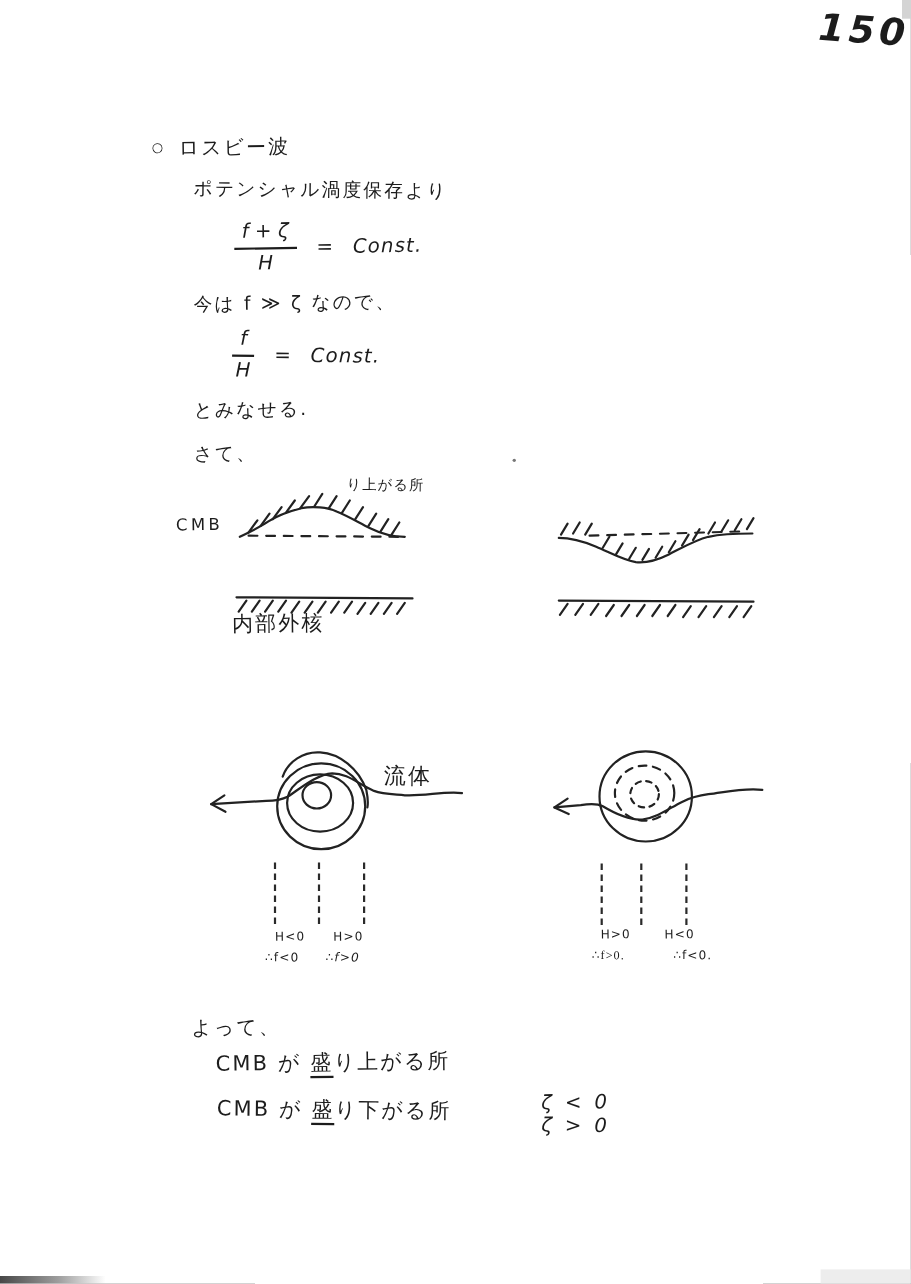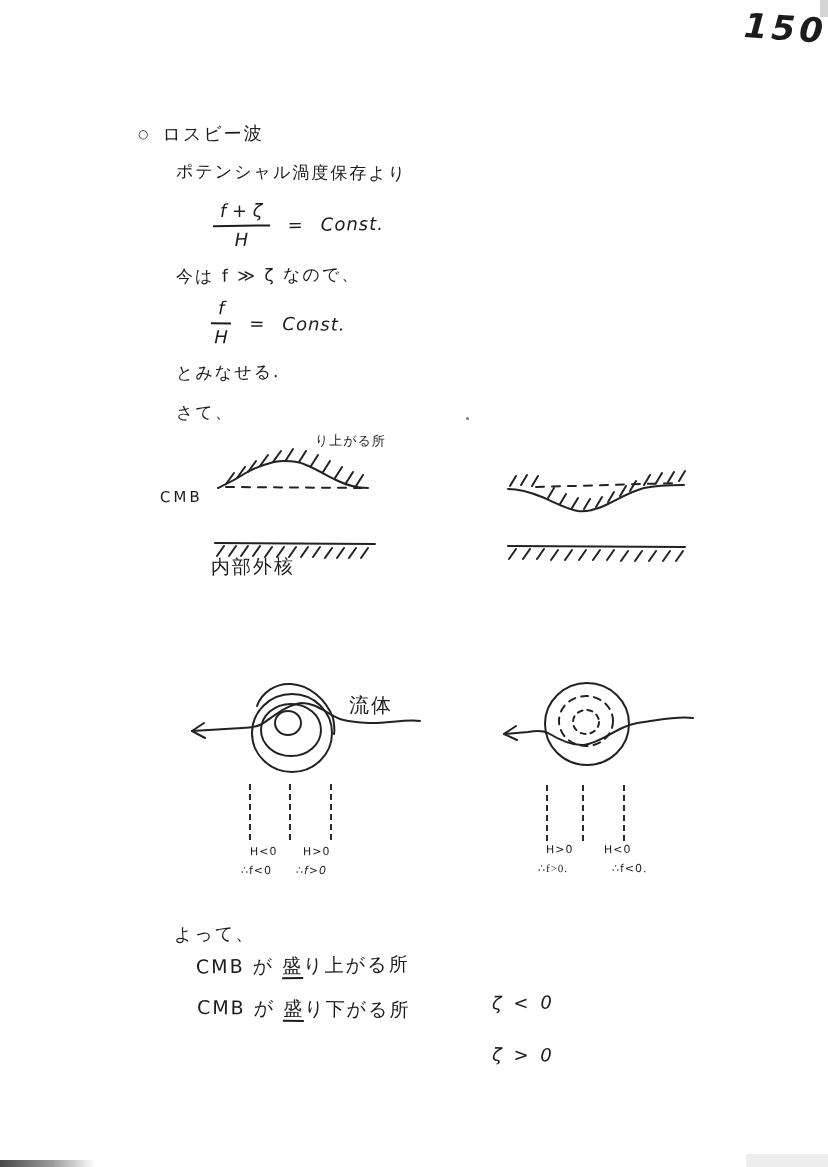--- a/index.html
+++ b/index.html
@@ -76,21 +76,21 @@
 
   <div class="abs bodyline hand rot-l" style="left:176px;top:401px;">さて、</div>
 
   <svg class="abs" style="left:140px;top:428px;" width="260" height="170" viewBox="0 0 260 170">
     <path d="M78,60 C86,56 95,52 104,46 C112,41 122,37 134,34 C144,32 158,33 166,37 C176,41 186,47 196,52 C206,57 218,60 228,60"></path>
     <path stroke-width="1.7" d="M86,56 l8,-11 M97,50 l8,-11 M108,44 l8,-11 M120,38 l8,-11 M133,34 l8,-11 M146,32 l7,-11 M159,34 l7,-11 M171,38 l7,-11 M183,44 l7,-11 M195,50 l7,-11 M206,55 l7,-11 M216,58 l7,-11"></path>
     <path stroke-dasharray="8 8" d="M86,59 L224,60"></path>
     <path stroke-width="2.4" d="M75,115 L235,116"></path>
     <path stroke-width="1.7" d="M84,118 l-7,10 M96,118 l-7,10 M108,118 l-7,10 M120,118 l-7,10 M132,119 l-7,10 M144,119 l-7,10 M156,119 l-7,10 M168,119 l-7,10 M180,119 l-7,10 M192,120 l-7,10 M204,120 l-7,10 M216,120 l-7,10 M228,120 l-7,10"></path>
   </svg>
-  <div class="abs mid-label rot-l" style="left:160px;top:488px;letter-spacing:3px;text-align:center;">CMB</div>
+  <div class="abs mid-label rot-l" style="left:160px;top:468px;letter-spacing:3px;text-align:center;">CMB</div>
   <div class="abs small-label rot-r" style="left:315px;top:432px;">り上がる所</div>
   <div class="abs big-label rot-l" style="left:211px;top:554px;">内部外核</div>
 
   <svg class="abs" style="left:480px;top:438px;" width="220" height="130" viewBox="0 0 220 130">
     <path d="M28,51 C38,51 50,54 62,59 C74,64 86,71 98,73 C108,74 118,71 128,66 C140,60 152,53 164,50 C178,47 192,47 204,47"></path>
     <path stroke-dasharray="8 8" d="M56,49 L199,45"></path>
     <path stroke-width="1.7" d="M30,48 l6,-10 M41,47 l6,-10 M52,48 l6,-10 M68,60 l6,-10 M80,66 l6,-10 M92,70 l6,-10 M104,71 l6,-10 M116,69 l6,-10 M128,64 l6,-10 M140,58 l6,-10 M150,53 l6,-10 M164,47 l6,-10 M176,45 l6,-10 M188,44 l6,-10 M199,43 l6,-10"></path>
     <path stroke-width="2.4" d="M28,108 L205,109"></path>
     <path stroke-width="1.7" d="M36,111 l-7,10 M50,111 l-7,10 M64,111 l-7,10 M78,112 l-7,10 M92,112 l-7,10 M106,112 l-7,10 M120,112 l-7,10 M134,112 l-7,10 M148,113 l-7,10 M162,113 l-7,10 M176,113 l-7,10 M190,113 l-7,10 M203,113 l-7,10"></path>
   </svg>
@@ -134,20 +134,20 @@
   <div class="abs bodyline hand rot-l" style="left:174px;top:922px;font-size:18px;">よって、</div>
 
   <div class="abs concl rot-l" style="left:196px;top:953px;">
     <span>CMB が </span><span class="emph">盛</span><span>り上がる所</span>
   </div>
   <div class="abs value rot-l" style="left:492px;top:956px;margin-top:36px;">ζ &lt; 0</div>
 
   <div class="abs concl rot-r" style="left:197px;top:996px;">
     <span>CMB が </span><span class="emph">盛</span><span>り下がる所</span>
   </div>
-  <div class="abs value rot-r" style="left:492px;top:1044px;">ζ &gt; 0</div>
+  <div class="abs value rot-r" style="left:492px;top:1013px;">ζ &gt; 0</div>
 
   <div class="speck" style="left:466px;top:417px;"></div>
   <div class="edge-bottom-left"></div>
   <div class="edge-bottom-right"></div>
   <div class="edge-right-top"></div>
 
 </div>
 
 </body></html>

